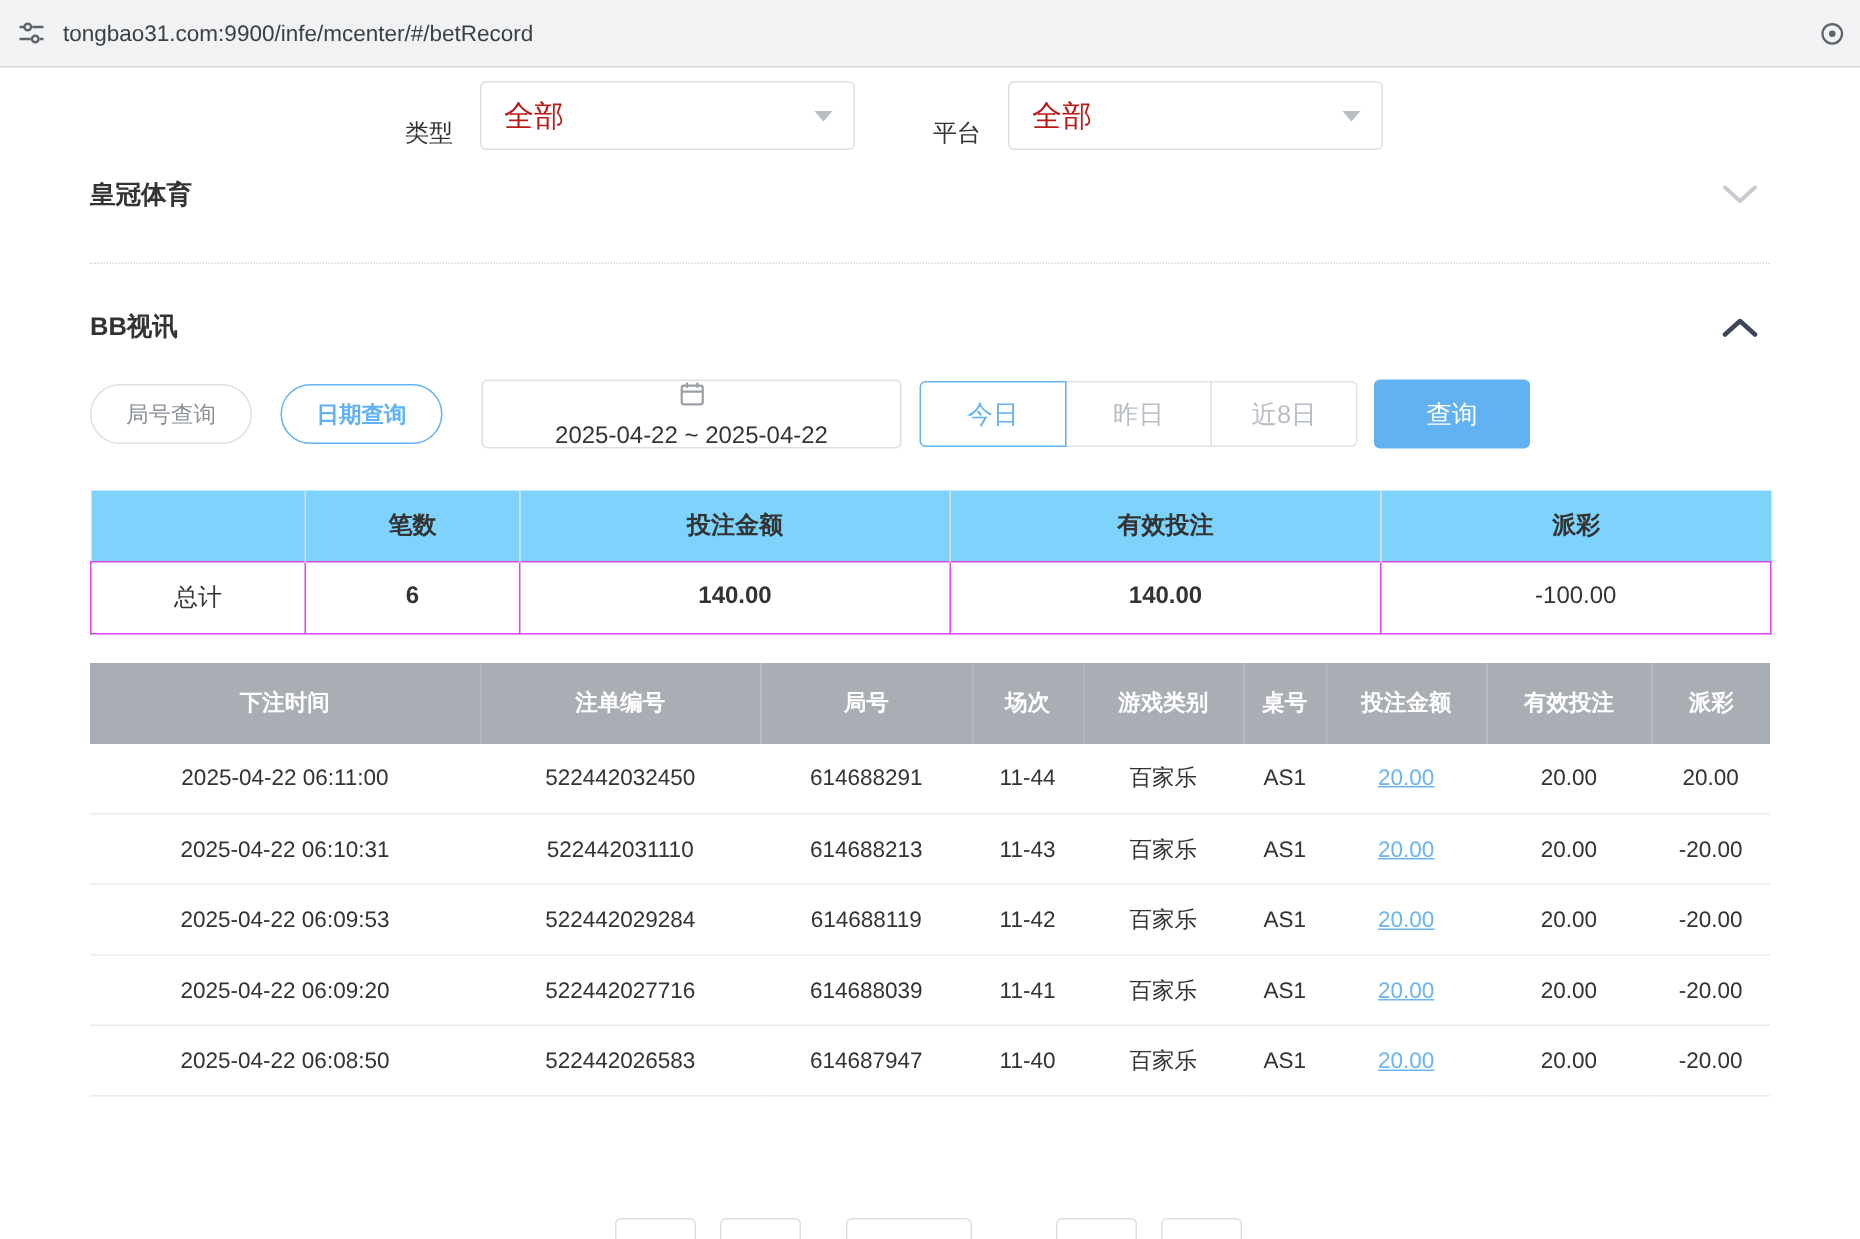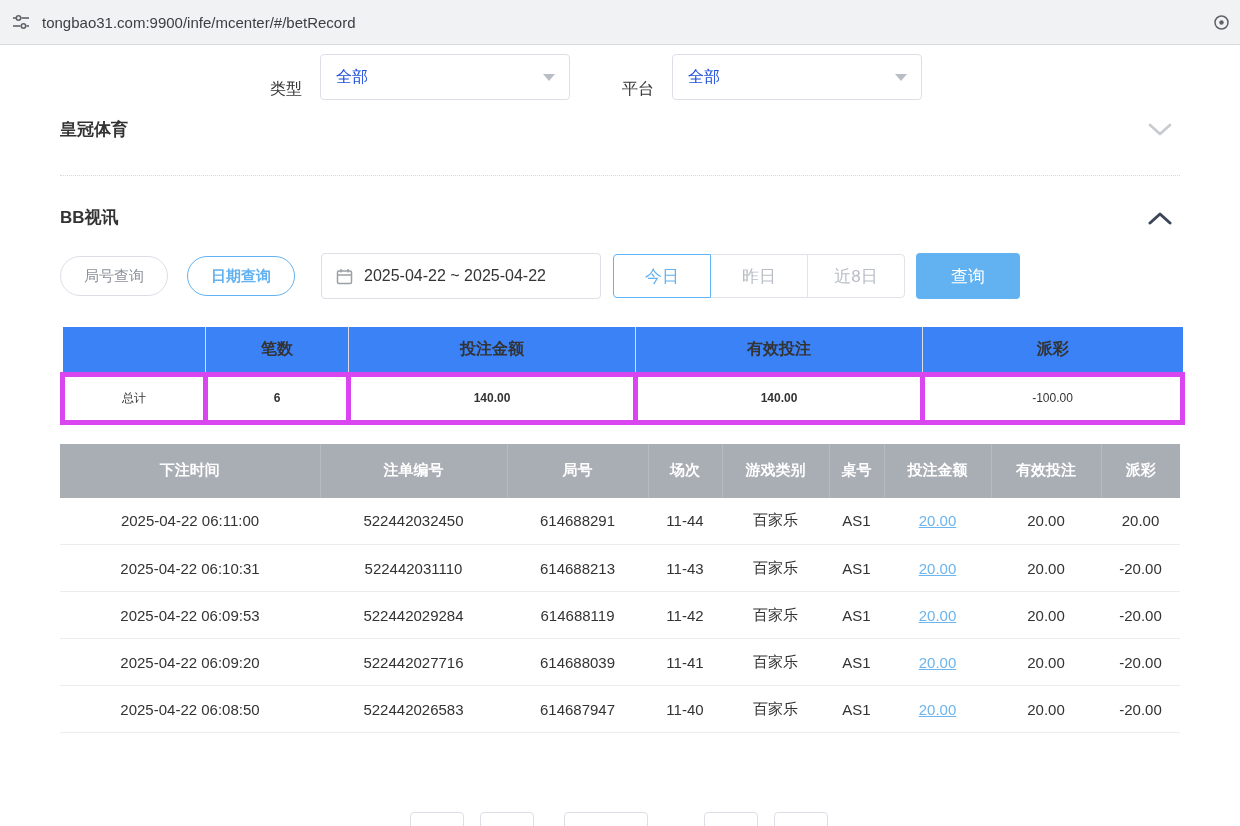--- a/index.html
+++ b/index.html
@@ -20,21 +20,21 @@
     display:flex;align-items:center;padding:0 10px 0 12px;gap:12px;
   }
   .url-text{font-size:15px;color:#3c4043;flex:1;white-space:nowrap;overflow:hidden;}
   .urlbar .icon{display:flex;align-items:center;}
   
   .content{padding:0 60px;}
   .filter-row{display:flex;align-items:flex-end;margin:9px 0 0 210px;}
   .filter-label{font-size:16px;color:#333;}
   .select-box{
     position:relative;width:250px;height:46px;border:1px solid #dcdfe6;border-radius:4px;
-    display:flex;align-items:center;padding:0 30px 0 15px;font-size:16px;color:#1d4ed8;
+    display:flex;align-items:center;padding:0 30px 0 15px;font-size:20px;color:#b91c1c;
     margin-left:18px;background:#fff;cursor:pointer;
   }
   .select-box .caret{
     position:absolute;right:14px;top:50%;margin-top:-3px;
     width:0;height:0;border-left:6px solid transparent;border-right:6px solid transparent;
     border-top:7px solid #b9bdc5;
   }
   .filter-gap{margin-left:52px;}
   
   .section-head{display:flex;align-items:center;justify-content:space-between;}
@@ -46,45 +46,45 @@
   .toolbar{display:flex;align-items:center;margin-top:24px;}
   .pill{
     height:40px;padding:0 23px;border-radius:20px;background:#fff;display:flex;
     align-items:center;font-size:15px;cursor:pointer;border:1px solid #dcdfe6;color:#8a8f99;
   }
   .pill.active{border-color:var(--accent);color:var(--accent);font-weight:700;}
   .pill + .pill{margin-left:19px;}
   .date-input{
     margin-left:26px;width:280px;height:46px;border:1px solid #dcdfe6;border-radius:4px;
     display:flex;align-items:center;gap:11px;padding:0 14px;font-size:16px;color:#333;
-    background:#fff;cursor:pointer;
+    background:#fff;cursor:pointer;flex-direction:column;
   }
   .btn-group{display:flex;margin-left:12px;}
   .gbtn{
     width:98px;height:44px;border:1px solid #e0e3e8;background:#fff;display:flex;
     align-items:center;justify-content:center;font-size:17px;color:#b8bdc6;cursor:pointer;
   }
   .gbtn + .gbtn{margin-left:-1px;}
   .gbtn.first{border-radius:4px 0 0 4px;}
   .gbtn.last{border-radius:0 4px 4px 0;}
   .gbtn.active{border-color:var(--accent);color:var(--accent);position:relative;z-index:1;}
   .search-btn{
     margin-left:11px;width:104px;height:46px;background:var(--accent);color:#fff;border:none;
     border-radius:4px;font-size:17px;cursor:pointer;font-family:inherit;
   }
   
   .sum-table{margin-top:28px;border-collapse:collapse;table-layout:fixed;width:1120px;text-align:center;}
   .sum-table th{
-    background:#3b82f6;height:47px;font-size:16px;color:#333;font-weight:700;
+    background:#7dd3fc;height:47px;font-size:16px;color:#333;font-weight:700;
     border-right:1px solid #dddde1;
     margin-top:32px;
   }
   .sum-table th:last-child{border-right:none;}
   .sum-table td{
-    height:48px;font-size:12px;color:#333;border:5px solid #d946ef;background:#fff;
+    height:48px;font-size:16px;color:#333;border:1px solid #d946ef;background:#fff;
   }
   .sum-table td.b{font-weight:700;}
   
   .detail-table{margin-top:19px;border-collapse:collapse;table-layout:fixed;width:1120px;text-align:center;}
   .detail-table th{
     background:#a9adb4;color:#fff;height:54px;font-size:15px;font-weight:700;
     border-right:1px solid #b6bac1;
     margin-top:36px;
   }
   .detail-table th:last-child{border-right:none;}

